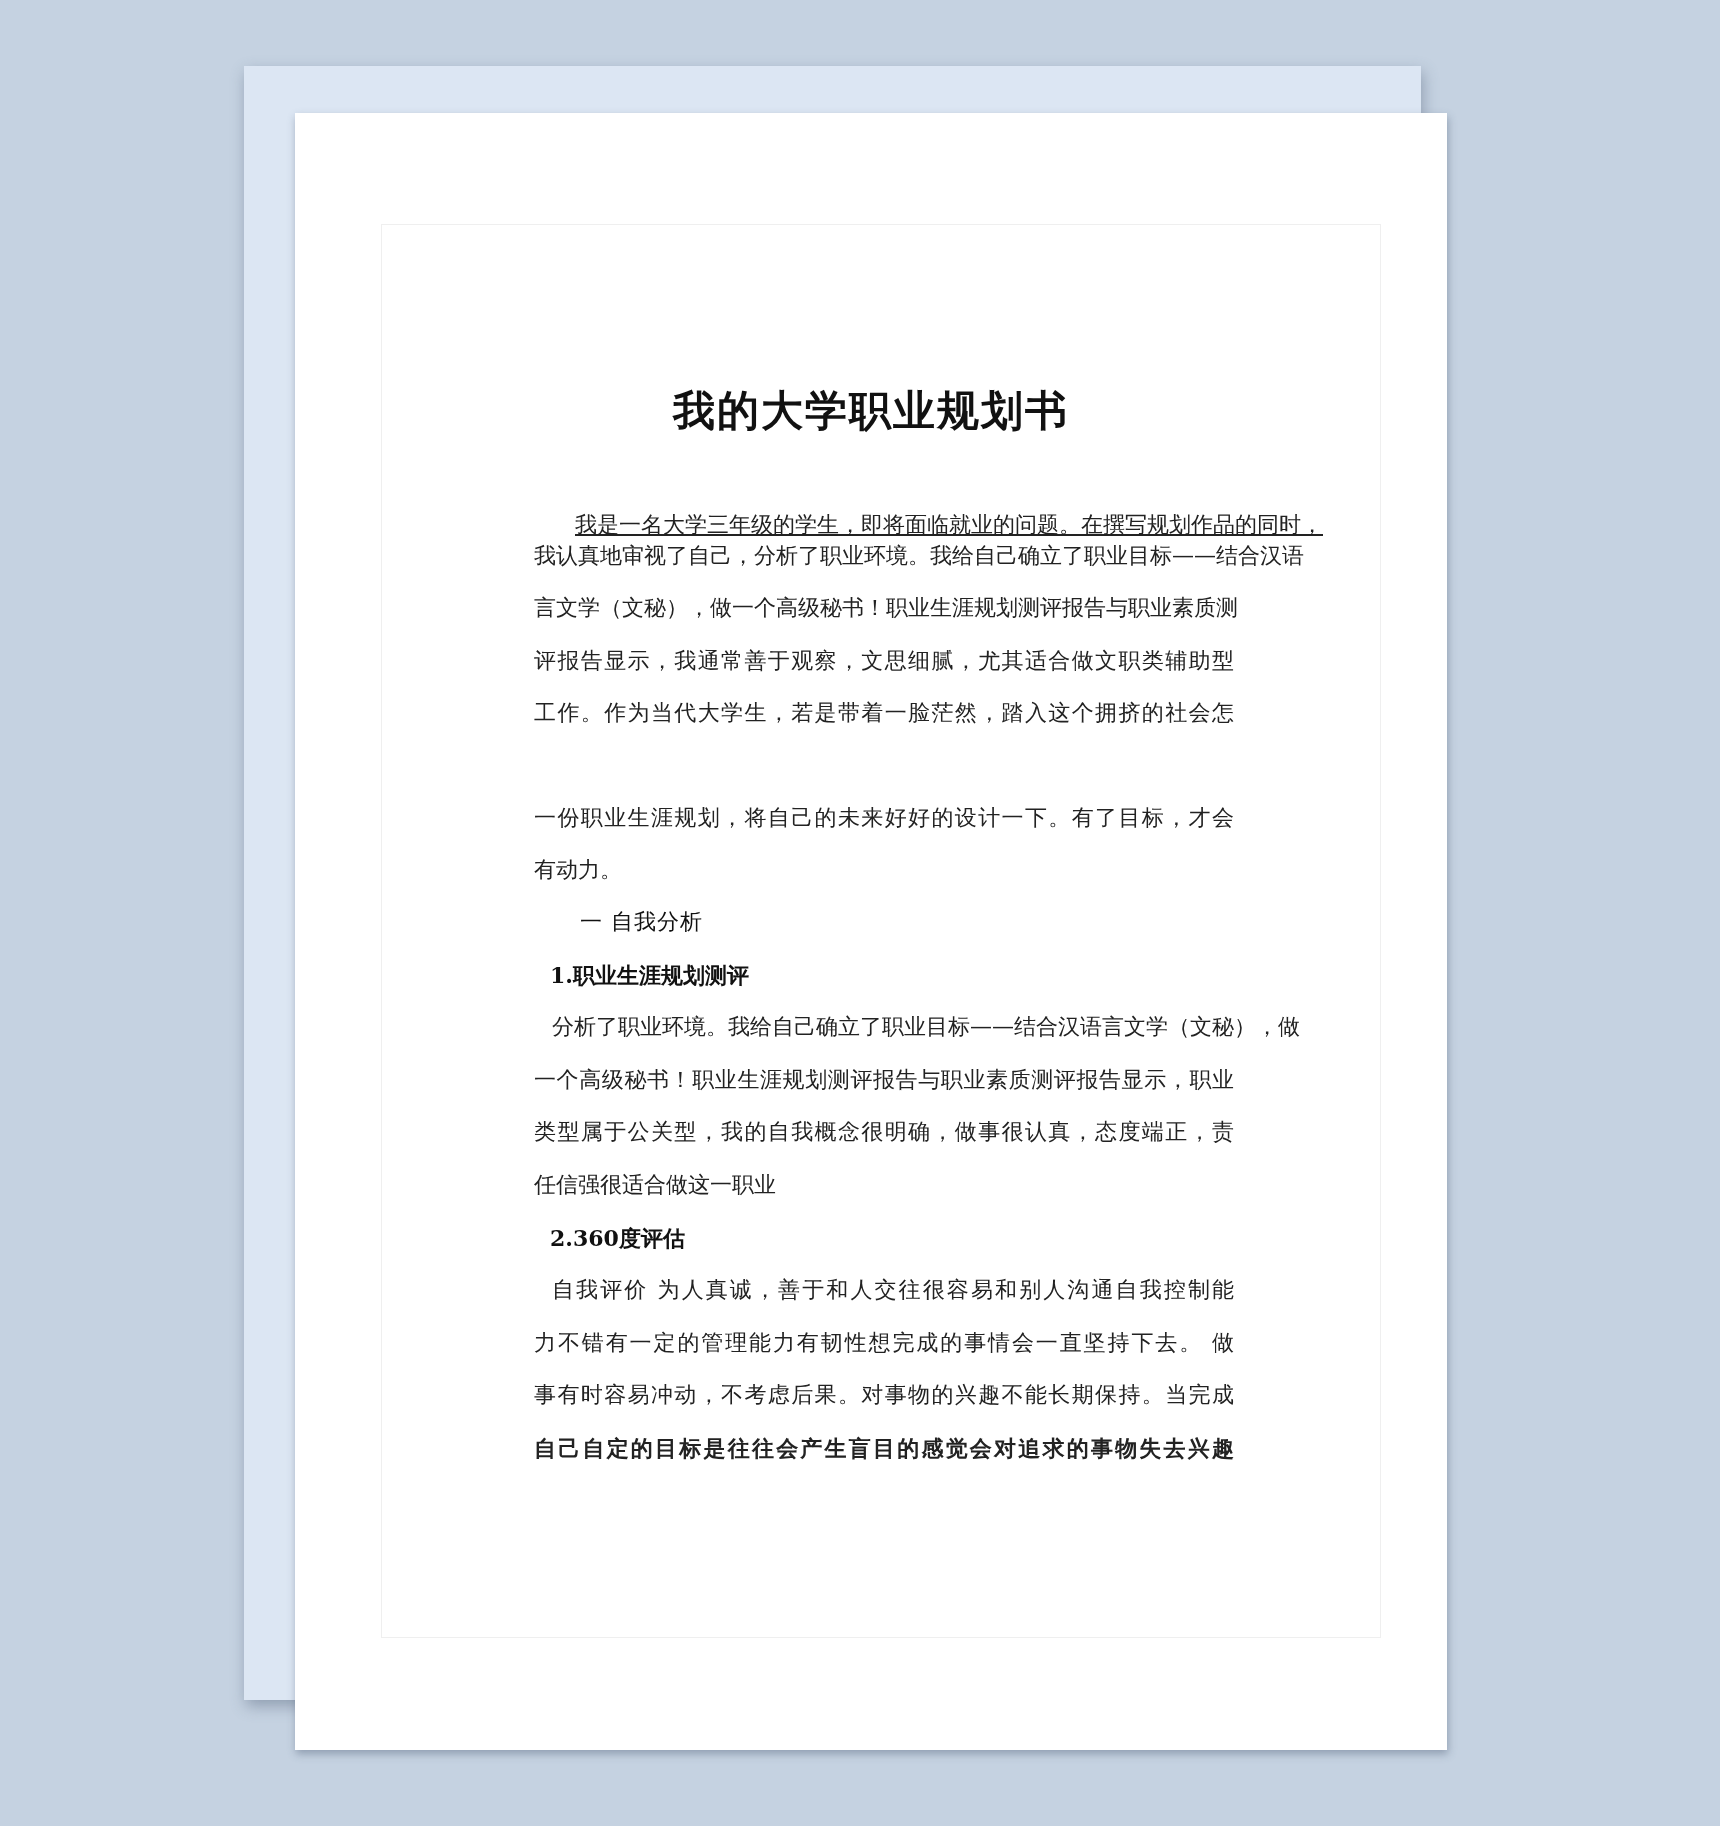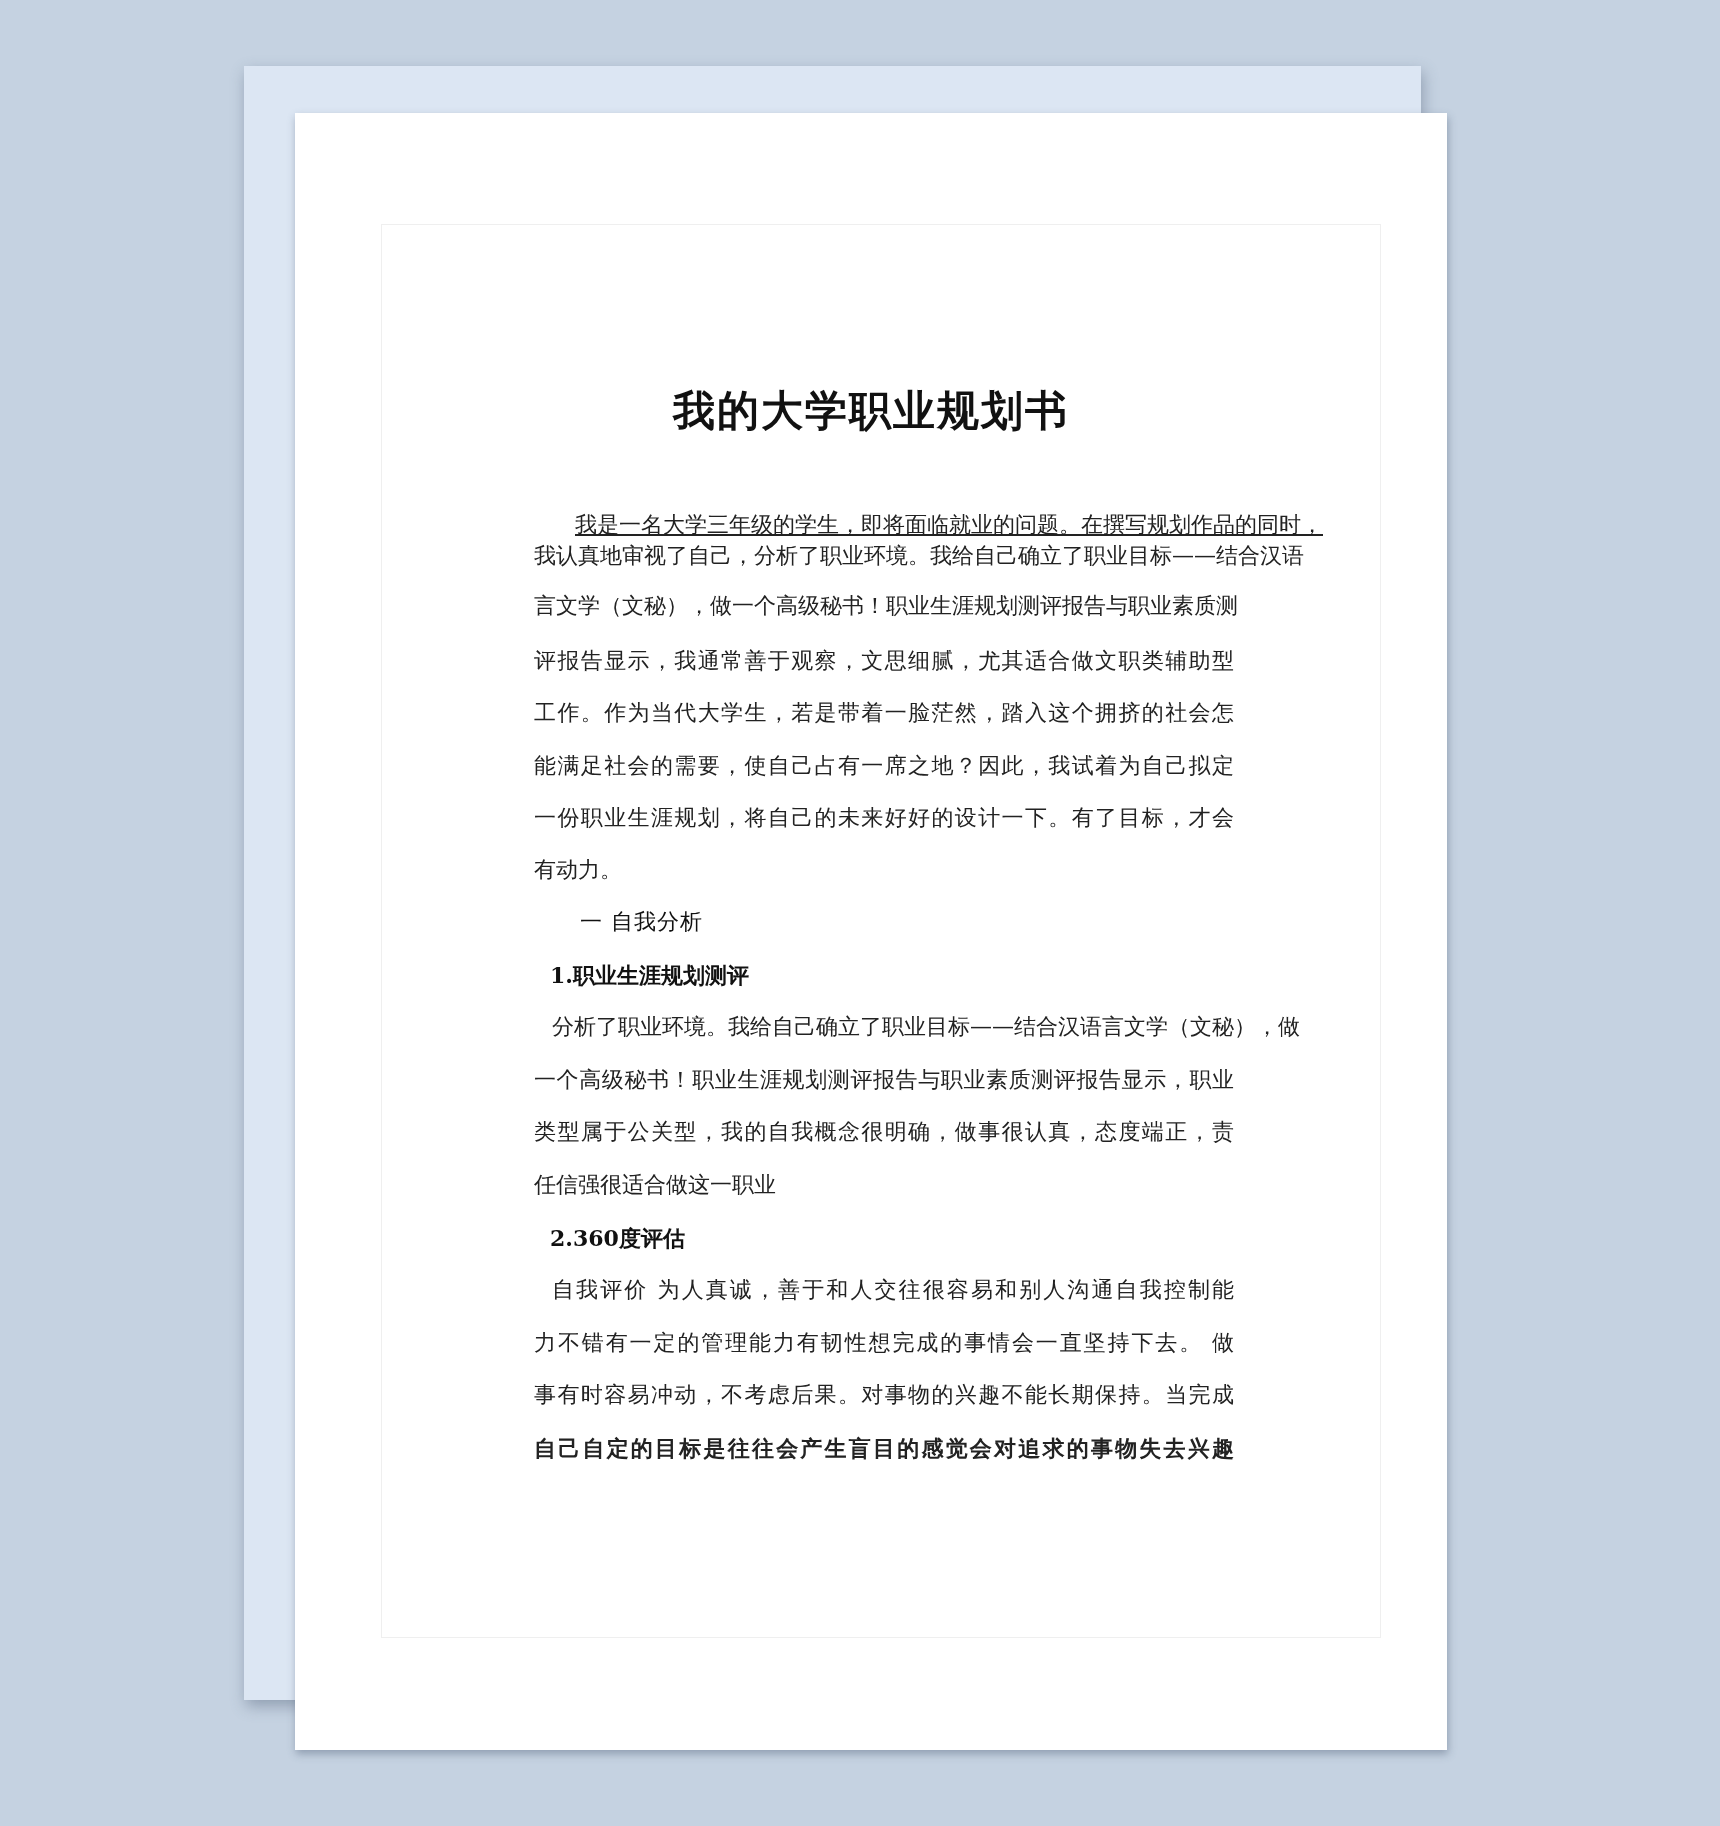--- a/index.html
+++ b/index.html
@@ -96,24 +96,23 @@
 
 <div class="back-page"></div>
 
 <div class="front-page">
   <div class="inner-frame"></div>
 
   <div class="doc-title">我的大学职业规划书</div>
 
   <div class="text-line indent2" style="top:397px;text-decoration:underline;">我是一名大学三年级的学生，即将面临就业的问题。在撰写规划作品的同时，</div>
   <div class="text-line" style="top:428px;">我认真地审视了自己，分析了职业环境。我给自己确立了职业目标——结合汉语</div>
-  <div class="text-line" style="top:480px;font-family:Liberation Mono, monospace;">言文学（文秘），做一个高级秘书！职业生涯规划测评报告与职业素质测</div>
+  <div class="text-line" style="top:480px;">言文学（文秘），做一个高级秘书！职业生涯规划测评报告与职业素质测</div>
   <div class="text-line" style="top:533px;">评报告显示，我通常善于观察，文思细腻，尤其适合做文职类辅助型</div>
   <div class="text-line" style="top:585px;">工作。作为当代大学生，若是带着一脸茫然，踏入这个拥挤的社会怎</div>
-  <div class="text-line" style="top:638px;">能满足社会的需要，使自己占有一席之地？因此，我试着为自己拟定</div>
   <div class="text-line" style="top:690px;">一份职业生涯规划，将自己的未来好好的设计一下。有了目标，才会</div>
   <div class="text-line last" style="top:742px;">有动力。</div>
 
   <div class="heading h1" style="top:794px;">一  自我分析</div>
 
   <div class="heading h2" style="top:847px;">1.职业生涯规划测评</div>
   <div class="text-line indent1" style="top:899px;">分析了职业环境。我给自己确立了职业目标——结合汉语言文学（文秘），做</div>
   <div class="text-line" style="top:952px;">一个高级秘书！职业生涯规划测评报告与职业素质测评报告显示，职业</div>
   <div class="text-line" style="top:1004px;">类型属于公关型，我的自我概念很明确，做事很认真，态度端正，责</div>
   <div class="text-line last" style="top:1057px;">任信强很适合做这一职业</div>

